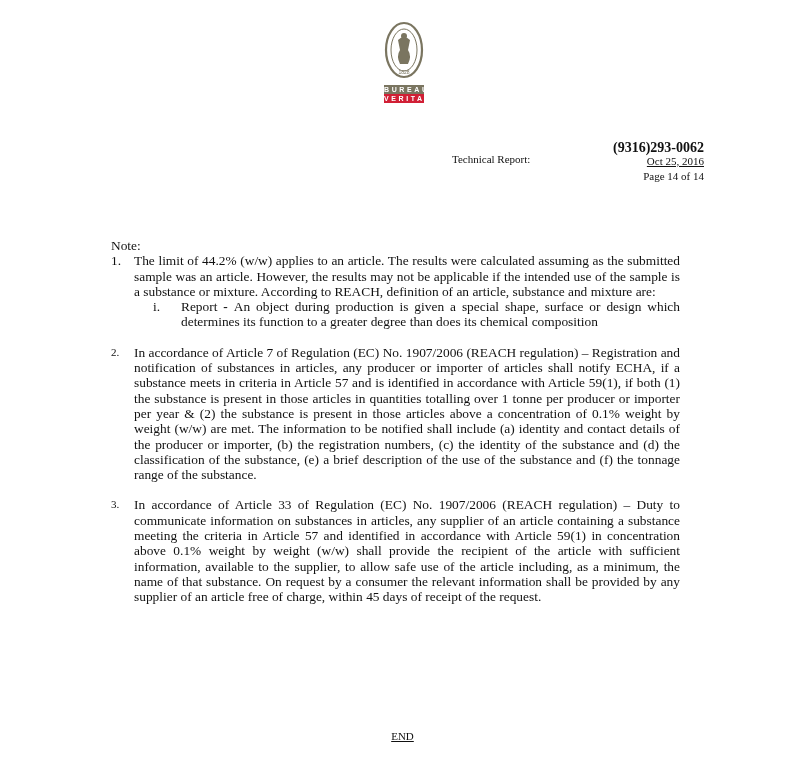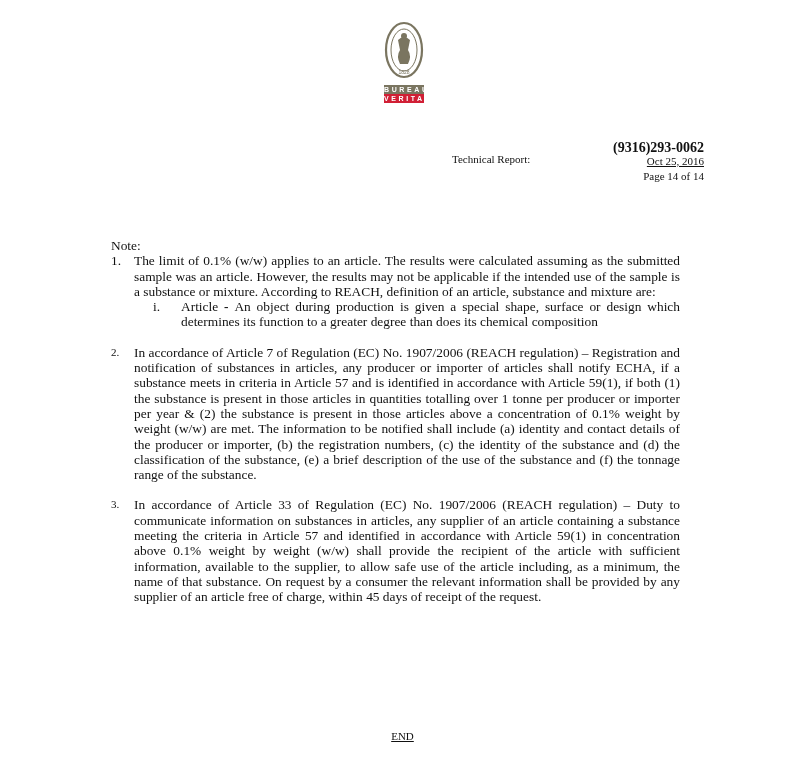--- a/index.html
+++ b/index.html
@@ -53,24 +53,24 @@
   <span class="num">(9316)293-0062</span>
   <span class="date">Oct 25, 2016</span>
   <span class="page">Page 14 of 14</span>
 </div>
 
 <div class="body">
   <p class="note-title">Note:</p>
 
   <div class="item">
     <span class="num">1.</span>
-    <span>The limit of 0.1% (w/w) applies to an article. The results were calculated assuming as the submitted sample was an article. However, the results may not be applicable if the intended use of the sample is a substance or mixture. According to REACH, definition of an article, substance and mixture are:</span>
+    <span>The limit of 44.2% (w/w) applies to an article. The results were calculated assuming as the submitted sample was an article. However, the results may not be applicable if the intended use of the sample is a substance or mixture. According to REACH, definition of an article, substance and mixture are:</span>
     <ul class="sub">
       <li>
-        <span class="roman">i.</span><span>Article</span><span class="bold-dash"> - </span><span>An object during production is given a special shape, surface or design which determines its function to a greater degree than does its chemical composition</span>
+        <span class="roman">i.</span><span>Report</span><span class="bold-dash"> - </span><span>An object during production is given a special shape, surface or design which determines its function to a greater degree than does its chemical composition</span>
       </li>
     </ul>
   </div>
 
   <div class="gap"></div>
 
   <div class="item">
     <span class="num small">2.</span>
     <span>In accordance of Article 7 of Regulation (EC) No. 1907/2006 (REACH regulation) – Registration and notification of substances in articles, any producer or importer of articles shall notify ECHA, if a substance meets in criteria in Article 57 and is identified in accordance with Article 59(1), if both (1) the substance is present in those articles in quantities totalling over 1 tonne per producer or importer per year &amp; (2) the substance is present in those articles above a concentration of 0.1% weight by weight (w/w) are met.  The information to be notified shall include (a) identity and contact details of the producer or importer, (b) the registration numbers, (c) the identity of the substance and (d) the classification of the substance, (e) a brief description of the use of the substance and (f) the tonnage range of the substance.</span>
   </div>

